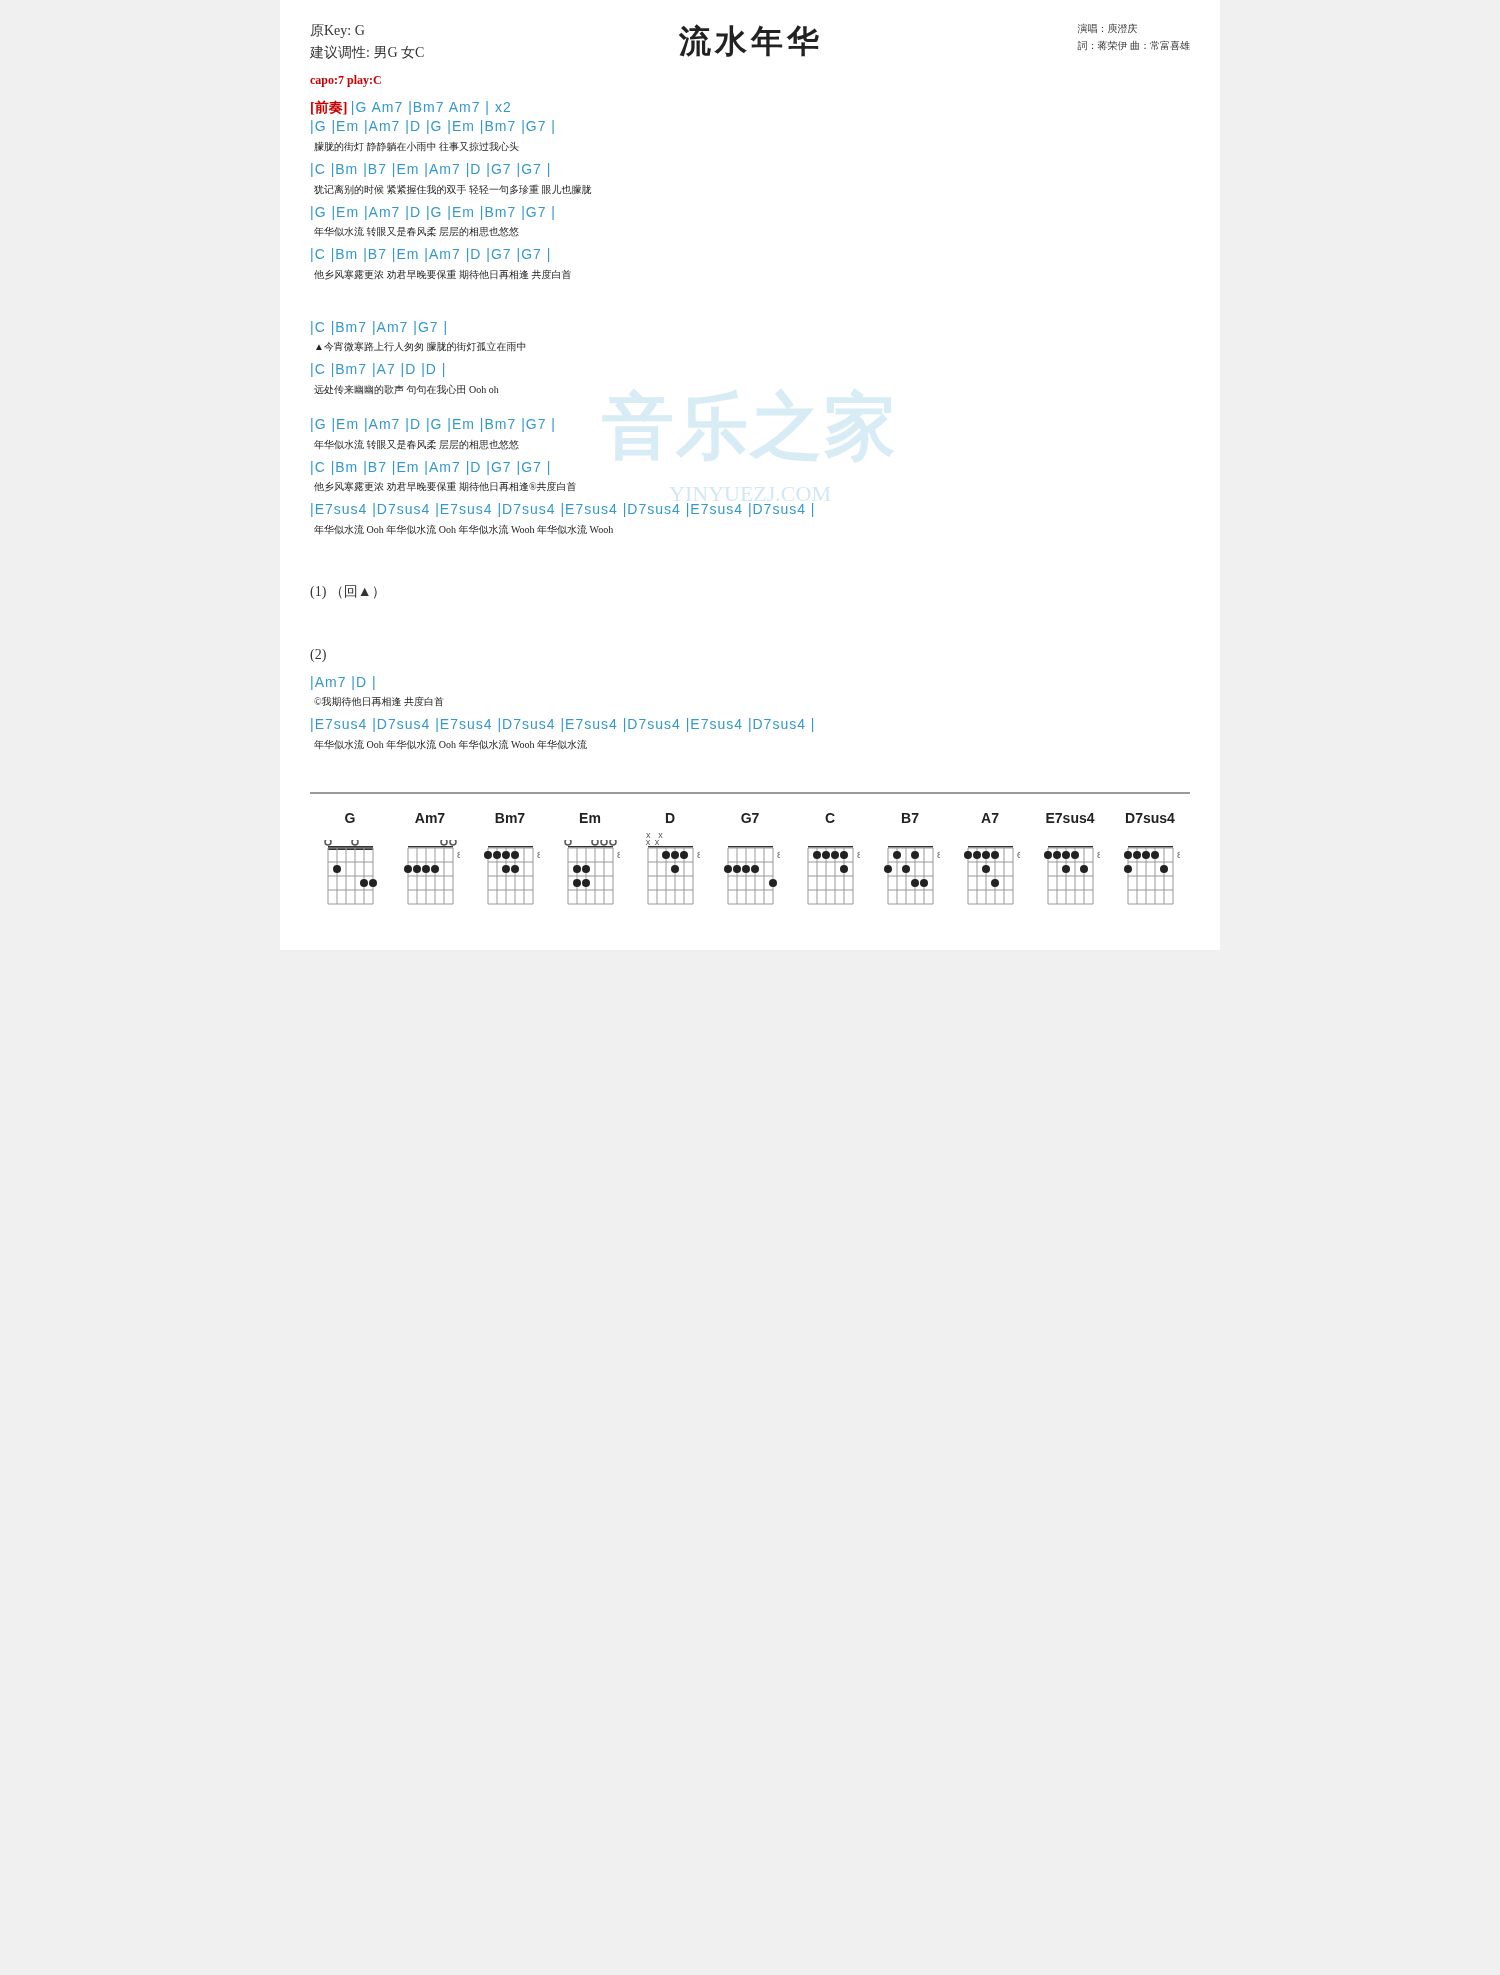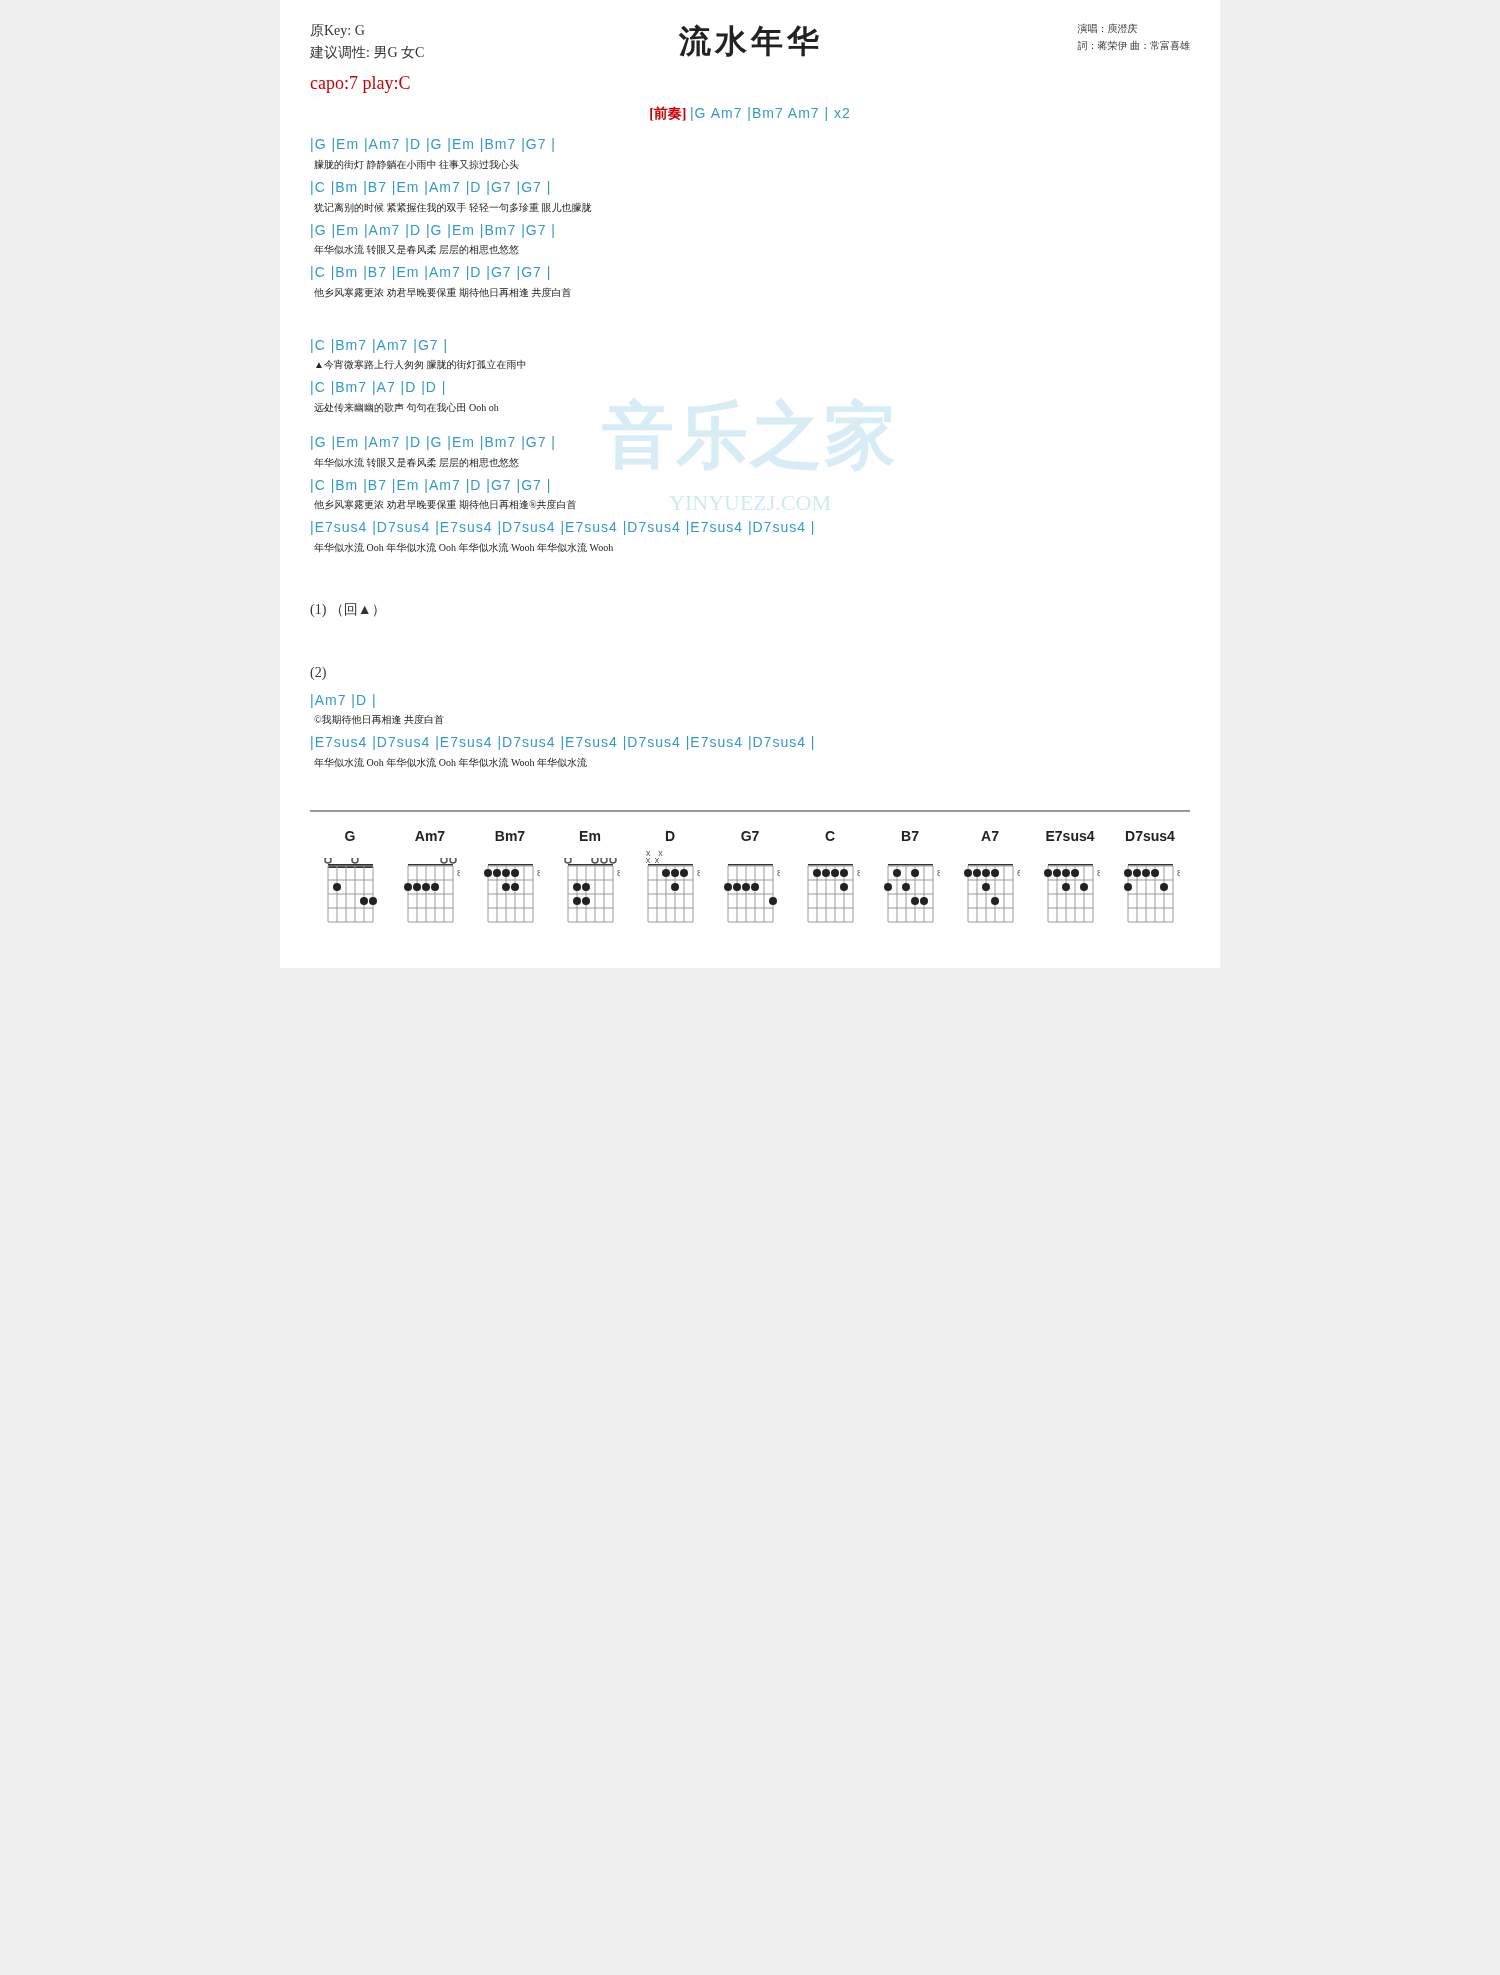--- a/index.html
+++ b/index.html
@@ -40,22 +40,22 @@
       font-family: Liberation Serif, serif;
     }
     .header-right {
       font-size: 10px;
       color: #333;
       line-height: 1.7;
       text-align: left;
       white-space: nowrap;
     }
     .capo-line {
-      font-size: 18px;
-      font-weight: normal;
+      font-size: 12px;
+      font-weight: bold;
       color: #cc0000;
       margin: 8px 0 10px 0;
     }
     .section {
       margin-bottom: 18px;
     }
     .chord-line {
       font-size: 14px;
       color: #3399cc;
       font-family: 'Arial', sans-serif;
@@ -72,22 +72,20 @@
     }
     .section-label {
       color: #cc0000;
       font-size: 14px;
       font-weight: bold;
       display: inline;
     }
     .prelude-line {
       font-size: 14px;
       color: #333;
-      margin-bottom: 12px;
-      text-align: center;
     }
     .watermark {
       position: absolute;
       top: 45%;
       left: 50%;
       transform: translate(-50%, -50%) rotate(0deg);
       font-size: 72px;
       color: rgba(100, 180, 220, 0.25);
       font-weight: bold;
       pointer-events: none;

